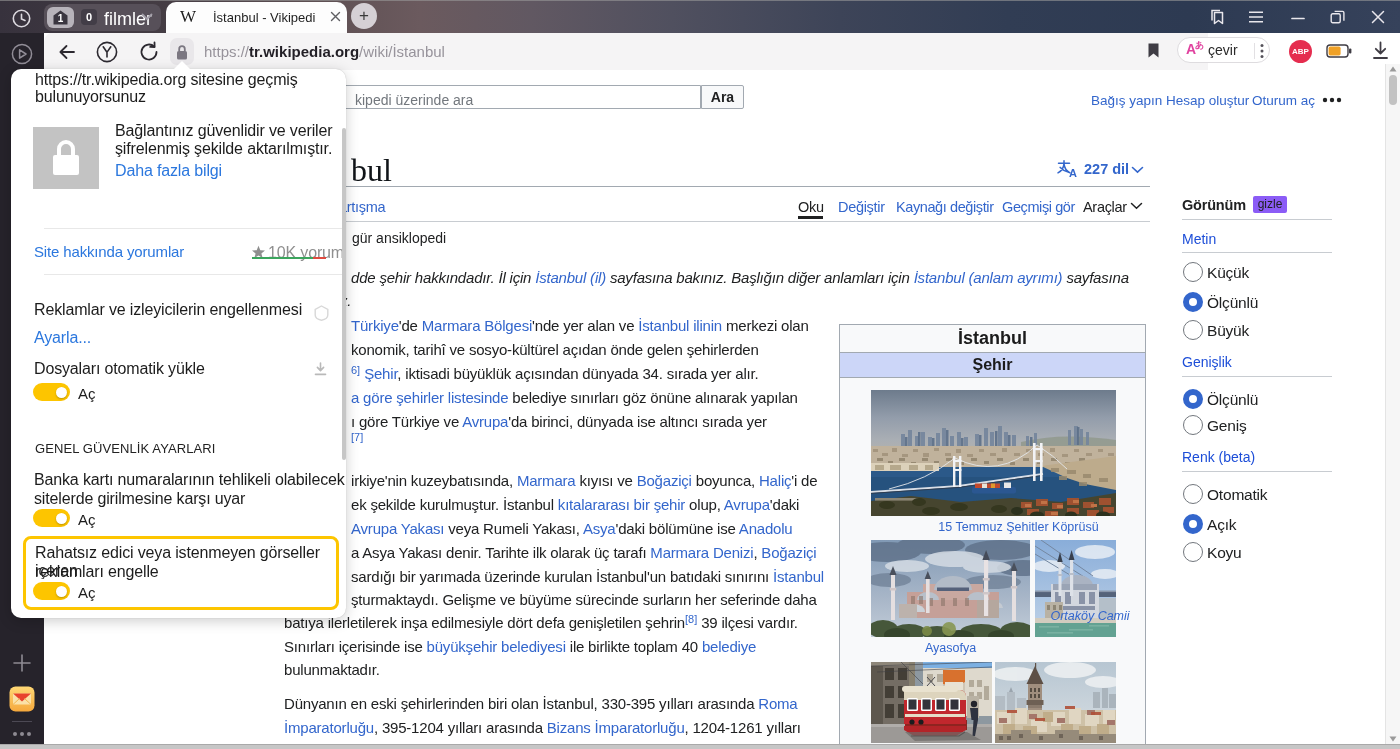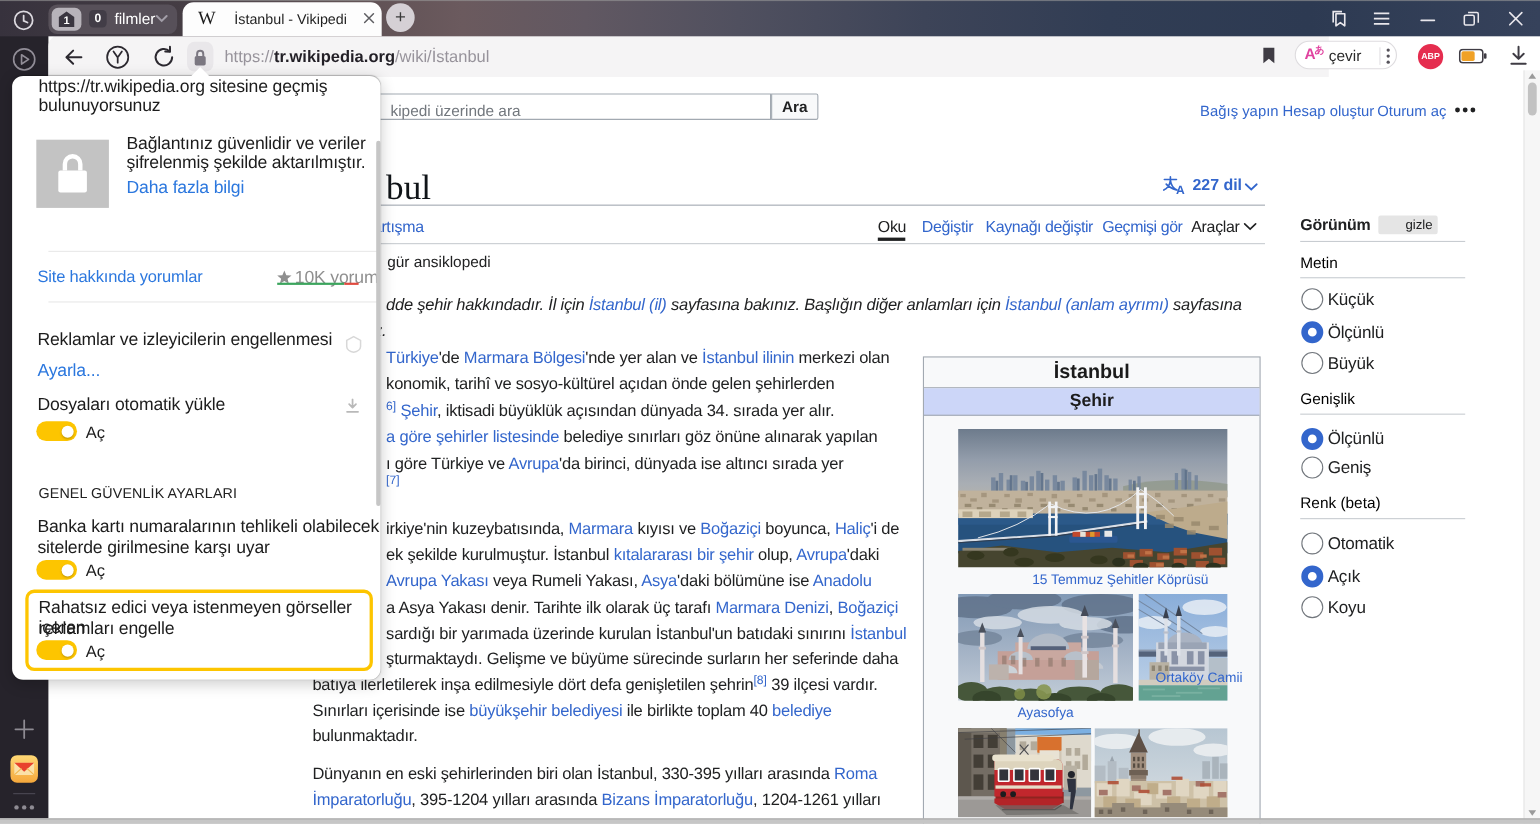--- a/index.html
+++ b/index.html
@@ -8,21 +8,21 @@
   .abs{position:absolute;}
   #win{position:relative;width:1400px;height:749px;background:#fff;overflow:hidden;}
   
   #tabbar{left:0;top:0;width:1400px;height:33px;
     background:linear-gradient(90deg,#37323d 0,#453d44 12%,#5d4f52 22%,#6b5a5e 30%,#615862 38%,#50505f 48%,#3d4458 60%,#313d54 72%,#2d3a52 85%,#36425b 100%);}
   #topline{left:0;top:0;width:1400px;height:1px;background:#9a9a9a;opacity:.6;}
   
   #grppill{left:44px;top:4px;width:117px;height:27px;border-radius:8px;background:#575059;}
   #grpbadge{left:47px;top:7px;width:27px;height:21px;border-radius:6px;background:#b7b3ba;}
   #zerobadge{left:81px;top:9px;width:16px;height:16px;border-radius:4px;background:#423d47;color:#fff;font-size:11px;font-weight:bold;text-align:center;line-height:16px;}
-  #grptext{left:104px;top:9px;color:#fff;font-size:14px;}
+  #grptext{left:104px;top:9px;color:#fff;font-size:18px;}
   
   #activetab{left:166px;top:2px;width:181px;height:31px;background:#fdfdfd;border-radius:10px 10px 0 0;}
   #tabW{left:180px;top:7px;font-family:"Liberation Serif",serif;font-size:17px;color:#1c1c1c;}
   #tabtitle{left:213px;top:10px;font-size:13px;color:#1f1f1f;}
   #newtab{left:351px;top:3px;width:26px;height:26px;border-radius:50%;background:rgba(233,230,235,.85);color:#3a3a3a;font-size:17px;text-align:center;line-height:25px;}
   
   #toolbar{left:44px;top:32px;width:1164px;height:38px;background:#f5f4f5;border-radius:10px 0 0 0;}
   #lockbtn{left:126px;top:6px;width:24px;height:27px;border-radius:7px;background:#e9e7ea;}
   #url{left:160px;top:11px;font-size:15px;color:#97939b;}
   #url b{color:#221f26;font-weight:bold;}
@@ -35,21 +35,21 @@
   
   #sidebar{left:0;top:32px;width:44px;height:712px;background:#26232b;}
   
   #botband{left:0;top:744px;width:1400px;height:5px;background:#c6c6c6;border-top:1px solid #a9a9a9;box-sizing:border-box;}
   
   .wlink{color:#3366cc;text-decoration:none;}
   .line{position:absolute;white-space:nowrap;font-size:15px;color:#202122;letter-spacing:-0.2px;}
   sup.r{font-size:11px;vertical-align:baseline;position:relative;top:-5px;letter-spacing:0;}
   .cap{position:absolute;font-size:12.5px;color:#3366cc;text-align:center;white-space:nowrap;}
   
-  .gsec{position:absolute;font-size:14px;color:#000000;}
+  .gsec{position:absolute;font-size:14px;color:#1d4ed8;}
   .grule{position:absolute;left:1182px;width:150px;height:1px;background:#c8ccd1;}
   .glab{position:absolute;left:1207px;font-size:15.5px;color:#202122;letter-spacing:-0.2px;}
   .radio{position:absolute;left:1183px;width:20px;height:20px;border-radius:50%;background:#fff;border:1px solid #72777d;box-sizing:border-box;}
   .radio.sel{border:6px solid #36c;}
   
   #popup{left:11px;top:69px;width:335px;height:549px;background:#fff;border-radius:10px;box-shadow:0 3px 14px rgba(0,0,0,.2),0 0 1px rgba(0,0,0,.25);}
   #poparrow{left:173px;top:61px;width:0;height:0;border-left:9px solid transparent;border-right:9px solid transparent;border-bottom:9px solid #fff;}
   .ptext{position:absolute;font-size:16px;color:#1c1c1c;letter-spacing:-0.15px;}
   .plink{color:#2b77de;}
   .psep{position:absolute;left:33px;width:299px;height:1px;background:#e8e8e8;}
@@ -437,21 +437,21 @@
       <rect x="0" y="83" width="81" height="14" fill="#63a292"></rect>
       <g fill="#7fb5a5" opacity="0.8">
             <rect x="4" y="86" width="20" height="1.6"></rect>
             <rect x="34" y="89" width="24" height="1.6"></rect>
             <rect x="12" y="92" width="26" height="1.6"></rect>
             <rect x="54" y="85" width="20" height="1.6"></rect>
           </g>
     </svg>
     </div>
     <div class="cap" style="left:871px;top:641px;width:159px;">Ayasofya</div>
-    <div class="cap" style="left:1030px;top:609px;width:120px;">Ortaköy Camii</div>
+    <div class="cap" style="left:1030px;top:609px;width:120px;font-style:italic;">Ortaköy Camii</div>
     <div id="img4" class="abs" style="left:871px;top:662px;width:121px;height:81px;">
     <svg width="121" height="81" viewBox="0 0 121 81">
       <rect width="121" height="81" fill="#8d98a0"></rect>
       <polygon points="52,0 121,0 121,30 52,22" fill="#7cb0e2"></polygon>
 
       <rect x="0" y="0" width="44" height="64" fill="#746d64"></rect>
       <rect x="0" y="0" width="12" height="64" fill="#5d574e"></rect>
       <g fill="#433e36">
             <rect x="14" y="6" width="9" height="12"></rect>
             <rect x="27" y="6" width="9" height="12"></rect>
@@ -602,21 +602,21 @@
             <rect x="24" y="72" width="4" height="4"></rect>
             <rect x="44" y="74" width="4" height="4"></rect>
             <rect x="64" y="72" width="4" height="4"></rect>
             <rect x="84" y="74" width="4" height="4"></rect>
             <rect x="104" y="74" width="4" height="4"></rect>
           </g>
     </svg>
     </div>
 
     <div class="abs" style="left:1182px;top:197px;font-size:14.5px;font-weight:bold;color:#202122;letter-spacing:-0.2px;">Görünüm</div>
-    <div class="abs" style="left:1253px;top:196px;width:34px;height:17px;background:#e5e5e5;border-radius:2px;font-size:12px;color:#202122;text-align:center;line-height:17px;padding-left:20px;">gizle</div>
+    <div class="abs" style="left:1253px;top:196px;width:34px;height:17px;background:#8b5cf6;border-radius:2px;font-size:12px;color:#202122;text-align:center;line-height:17px;">gizle</div>
     <div class="grule" style="top:219px;"></div>
     <div class="gsec" style="left:1182px;top:231px;">Metin</div>
     <div class="grule" style="top:252px;"></div>
     <div class="radio" style="top:262px;"></div>
       <div class="glab" style="top:264px;">Küçük</div>
     <div class="radio sel" style="top:292px;"></div>
       <div class="glab" style="top:294px;">Ölçünlü</div>
     <div class="radio" style="top:320px;"></div>
       <div class="glab" style="top:322px;">Büyük</div>
     <div class="gsec" style="left:1182px;top:354px;">Genişlik</div>

